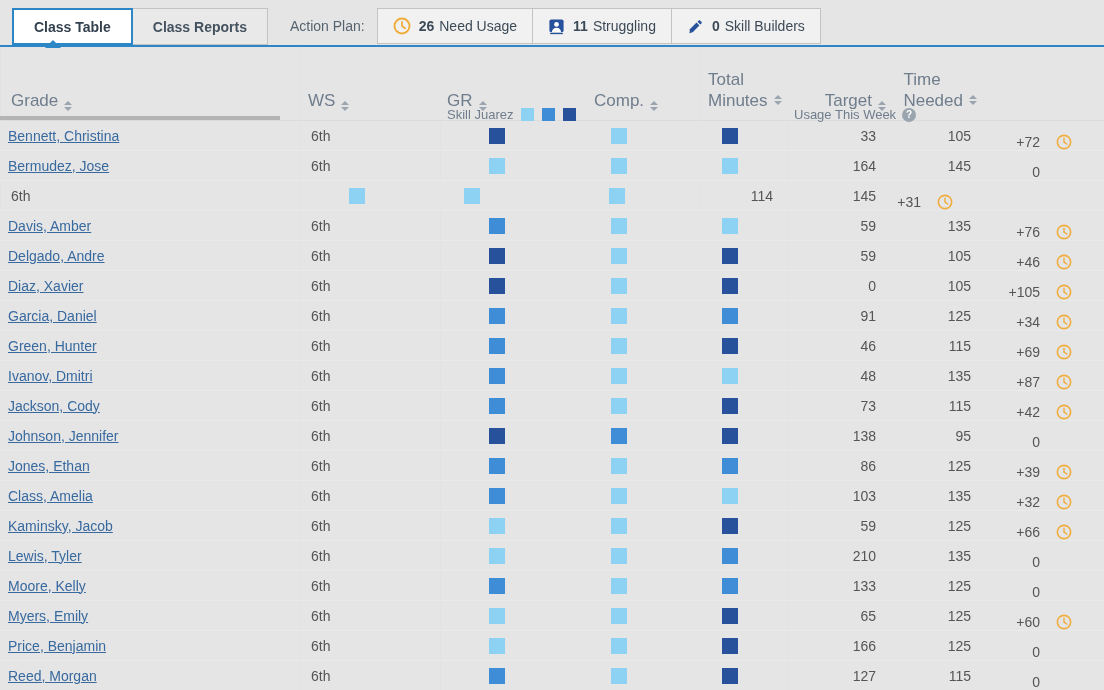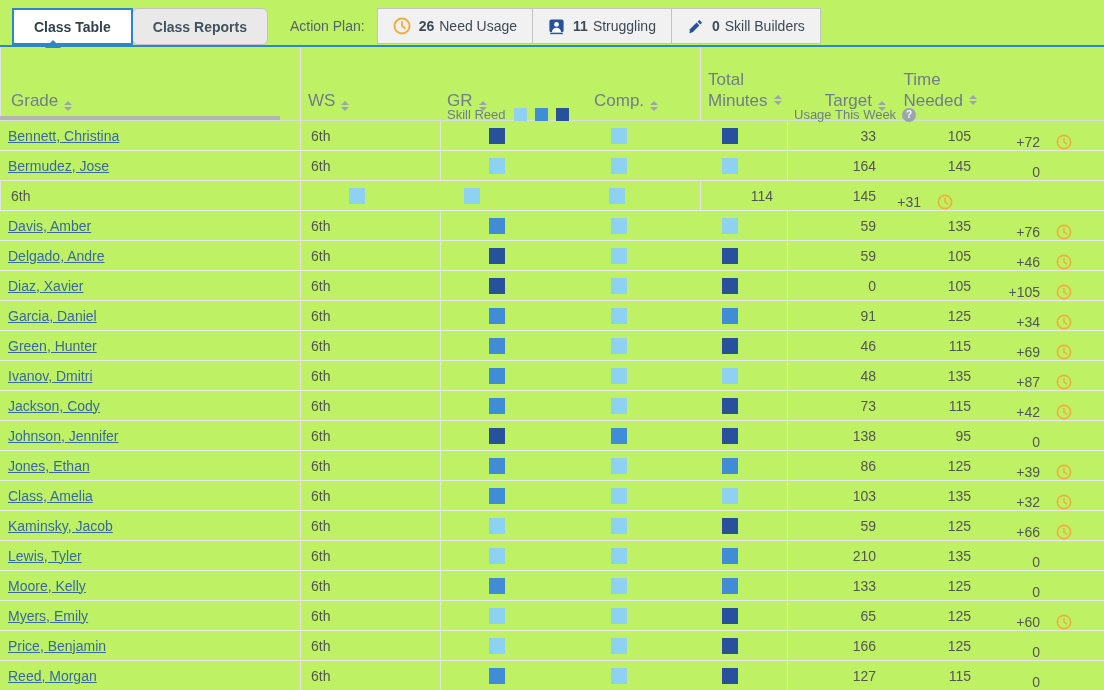--- a/index.html
+++ b/index.html
@@ -1,27 +1,27 @@
 <!DOCTYPE html>
 <html style="--accent: #2D87C6; --link: #38699F;"><head>
 <meta charset="utf-8">
 <style>
   * { margin:0; padding:0; box-sizing:border-box; }
   html,body { background:#fff; }
   body { font-family:"Liberation Sans", sans-serif; color:#555; }
-  .app { position:relative; width:1104px; height:690px; overflow:hidden; background:#bef264; }
+  .app { position:relative; width:1104px; height:690px; overflow:hidden; background:#e5e5e5; }
 
   
   .topbar { position:relative; height:47px; display:flex; align-items:flex-end;
             border-bottom:2px solid var(--accent,#2D87C6); padding-left:12px; }
   .tabs { display:flex; align-items:flex-end; }
   .tab { height:37px; padding:0 20px; font-family:inherit; font-size:14px; font-weight:700;
          color:#44525F; background:#E9E9E9; border:1px solid #C3C3C3; cursor:pointer; }
   .tab.active { background:#fff; border:2px solid var(--accent,#2D87C6); color:#33414E; position:relative; z-index:2; }
-  .tab + .tab { margin-left:-1px;border-radius:6px; }
+  .tab + .tab { margin-left:-1px; }
   .tab-arrow { position:absolute; left:45px; top:40px; width:0; height:0; z-index:3;
                border-left:8px solid transparent; border-right:8px solid transparent;
                border-bottom:8px solid var(--accent,#2D87C6); }
   .ap-label { font-size:14px; color:#55636F; margin:0 12px 0 22px; align-self:center; padding-top:6px; }
   .ap-group { display:flex; align-items:flex-end; margin-bottom:1px;justify-content:flex-end; }
   .ap-btn { height:36px; display:flex; align-items:center; gap:8px; padding:0 15px;
             background:#F1F1F1; border:1px solid #C3C3C3; font-family:inherit; font-size:14px;
             color:#3C4A57; cursor:pointer; }
   .ap-btn + .ap-btn { margin-left:-1px; }
   .ap-btn b { font-weight:700; }
@@ -114,21 +114,21 @@
         </span>
         <span><b>0</b></span>
         <span style="margin-left:-3px;">Skill Builders</span>
       </button>
     </div>
     <div class="tab-arrow"></div>
   </div>
 
   <div class="thead">
     <div class="legend">
-      <span>Skill Reed</span>
+      <span>Skill Juarez</span>
       <span class="sw" style="background: rgb(141, 210, 242);"></span>
       <span class="sw" style="background: rgb(62, 141, 214);"></span>
       <span class="sw" style="background: rgb(39, 81, 155);"></span>
     </div>
     <div class="usage-group">
       <span>Usage This Week</span>
       <span class="help">?</span>
     </div>
     <div class="grid">
       <div class="th th-grade vline">

